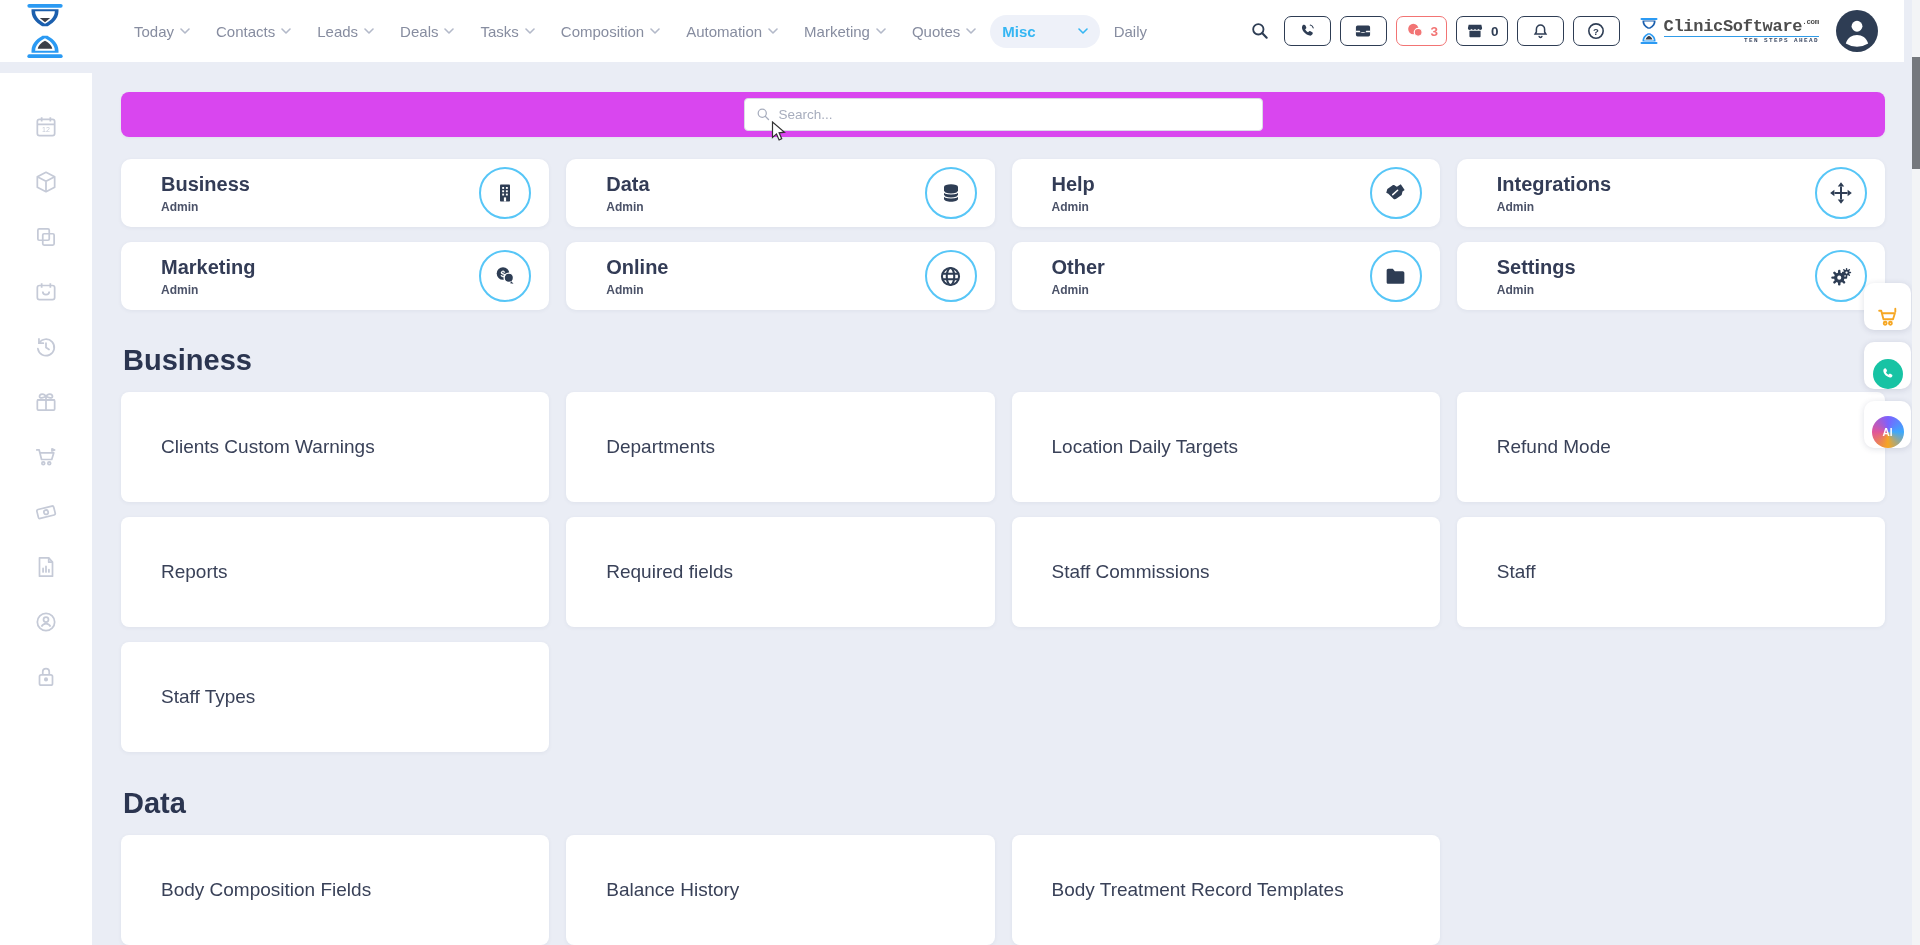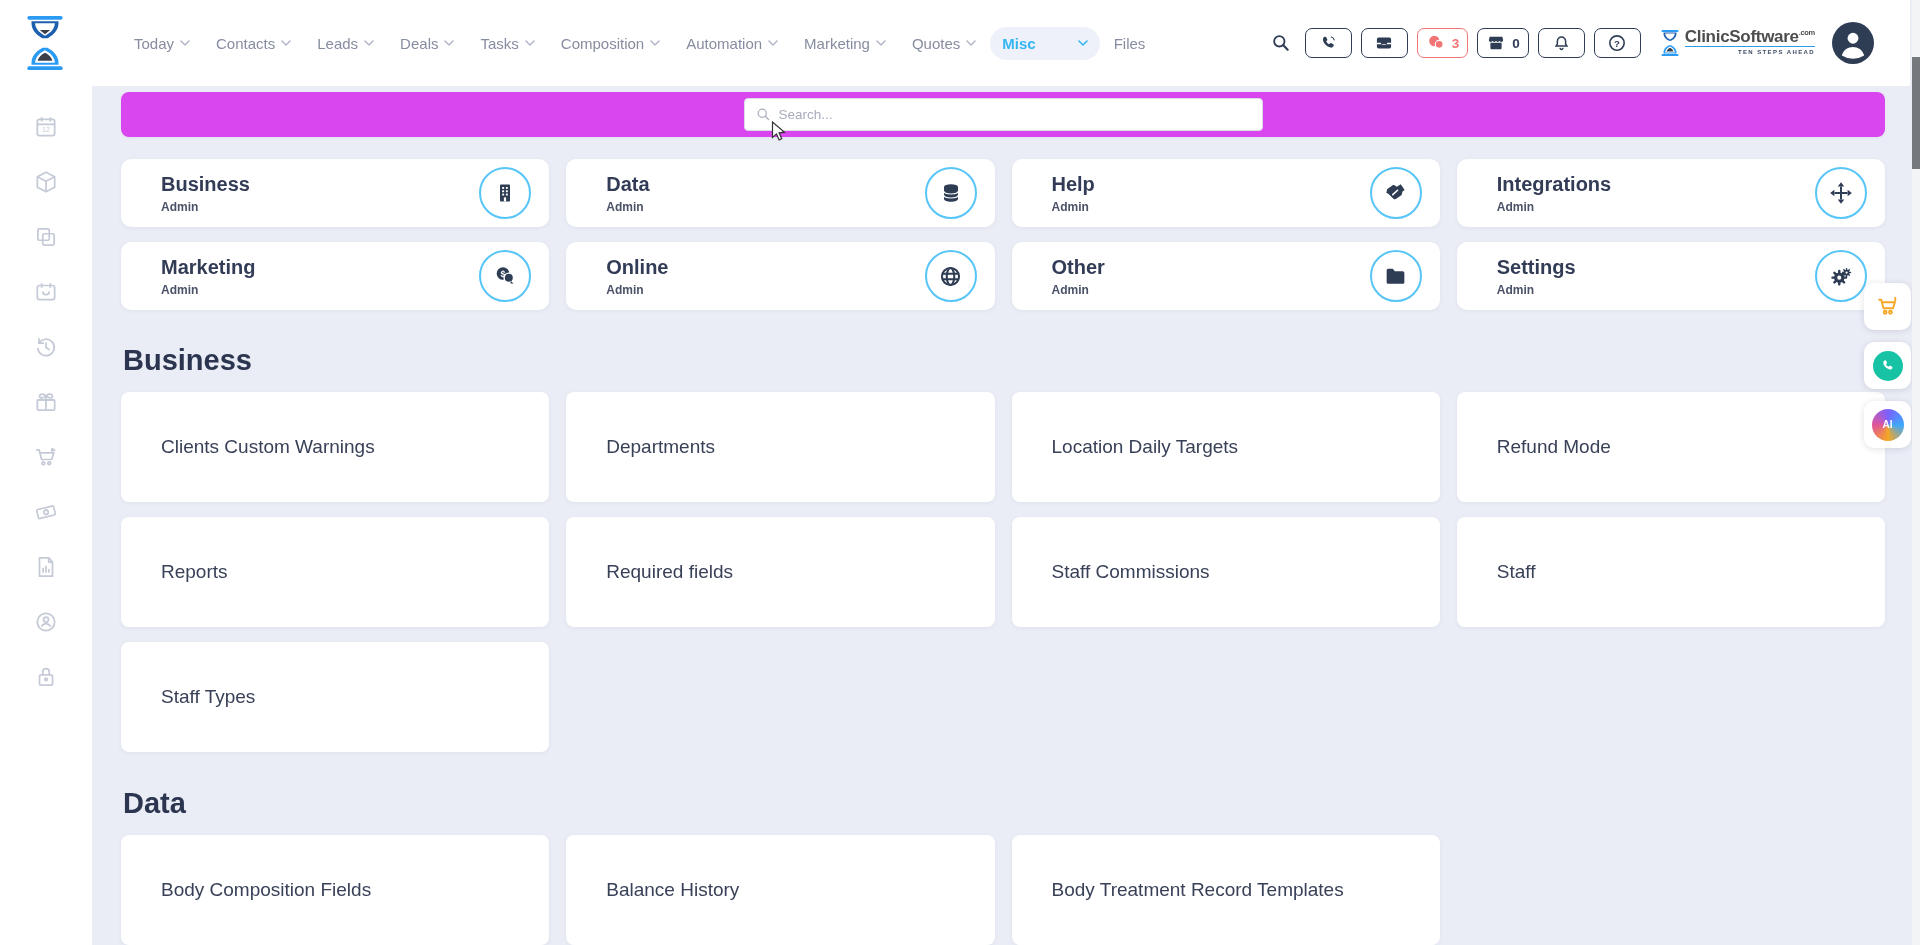--- a/index.html
+++ b/index.html
@@ -6,43 +6,43 @@
   html,body { width:1920px; height:945px; }
   body {
     font-family:"Liberation Sans", sans-serif;
     background:#eaedf5;
     position:relative;
     overflow:hidden;
     color:#2e3d54;
   }
   
   .topnav {
-    position:absolute; top:0; left:0; right:10px; height:86px;
+    position:absolute; top:0; left:0; right:16px; height:62px;
     background:#fff; display:flex; align-items:center;
-    padding:0 36px 0 24px; z-index:20;
+    padding:0 26px 0 24px; z-index:20;
   }
   .logo-wrap { width:42px; height:54px; flex:0 0 auto; }
   .nav-menu { display:flex; align-items:center; gap:2px; margin-left:56px; }
   .nav-item {
     display:flex; align-items:center; gap:6px;
     padding:8px 12px; border-radius:18px;
     font-size:15px; color:#878da0; cursor:pointer; white-space:nowrap;
   }
   .nav-item .caret { display:flex; }
   .nav-item.active { color:#35b6f3; background:#eef1f9; font-weight:bold;gap:42px; }
   .nav-right { margin-left:auto; display:flex; align-items:center; gap:9px; }
   .nav-search { display:flex; margin-right:5px; cursor:pointer; }
   .icon-btn {
     min-width:47px; height:30px; padding:0 8px;
     border:1.6px solid #2e3d54; border-radius:7px; background:#fff;
     display:flex; align-items:center; justify-content:center; gap:6px;
     color:#2e3d54; font-size:13.5px; font-weight:bold; cursor:pointer;
   }
   .icon-btn.danger { border-color:#f27474; color:#f27474; }
-  .brand { display:flex; gap:5px; margin:0 8px 0 10px; cursor:pointer; }
+  .brand { display:flex; align-items:center; gap:5px; margin:0 8px 0 10px; cursor:pointer;font-family:Liberation Mono, monospace; }
   .brand-hg { width:20px; height:30px; }
   .brand-text { display:flex; flex-direction:column; line-height:1; }
   .brand-row1 { font-size:17px; color:#4d4d4d; font-weight:bold; letter-spacing:-0.3px; }
   .brand-row1 sup { font-size:7.5px; color:#4d4d4d; }
   .brand-row2 {
     font-size:6px; letter-spacing:1.4px; color:#3e4a63; text-align:right;
     border-top:1.5px solid #2f9be8; padding-top:1.5px; margin-top:1px; font-weight:bold;
   }
   .avatar { width:42px; height:42px; flex:0 0 auto; cursor:pointer; }
   
@@ -101,21 +101,21 @@
   .item-card {
     background:#fff; border-radius:8px; display:flex; align-items:center;
     padding:0 20px 0 40px; font-size:19px; color:#394158;
     box-shadow:0 1px 4px rgba(40,50,90,.06); cursor:pointer;
   }
   
   .widgets { position:absolute; right:9px; top:283px; display:flex; flex-direction:column; gap:12px; z-index:30; }
   .widget {
     width:47px; height:47px; background:#fff; border-radius:10px;
     box-shadow:0 1px 6px rgba(40,50,90,.15);
-    display:flex; align-items:center; justify-content:center; cursor:pointer;
+    display:flex; align-items:flex-end; justify-content:center; cursor:pointer;
   }
   .phone-bubble { width:30px; height:30px; border-radius:50%; background:#17c3a4; display:flex; align-items:center; justify-content:center; }
   .ai-bubble {
     width:32px; height:32px; border-radius:50%;
     background:conic-gradient(#7b61ff,#3da9fc,#f5a623,#e0569a,#7b61ff);
     display:flex; align-items:center; justify-content:center;
     color:#fff; font-size:10px; font-weight:bold;
   }
   .scrollbar { position:absolute; right:0; top:0; width:8px; height:100%; background:#f3f4f6; z-index:40; }
   .scroll-thumb { position:absolute; top:57px; left:0; width:8px; height:112px; background:#75787d; }
@@ -212,21 +212,21 @@
       </div>
       <div class="nav-item active">
         <span>Misc</span>
         <span class="caret">
           <svg width="10" height="6" viewBox="0 0 10 6">
             <polyline points="1,1 5,5 9,1" fill="none" stroke="#35b6f3" stroke-width="1.6" stroke-linecap="round" stroke-linejoin="round"></polyline>
           </svg>
         </span>
       </div>
       <div class="nav-item">
-        <span>Files</span>
+        <span>Daily</span>
       </div>
     </div>
   <div class="nav-right">
     <span class="nav-search">
       <svg width="20" height="20" viewBox="0 0 24 24">
           <circle cx="10" cy="10" r="6.2" fill="none" stroke="#2e3d54" stroke-width="2.2"></circle>
           <line x1="14.8" y1="14.8" x2="20" y2="20" stroke="#2e3d54" stroke-width="2.6" stroke-linecap="round"></line>
         </svg>
     </span>
     <span id="nav-actions" style="display:flex;gap:9px;">

